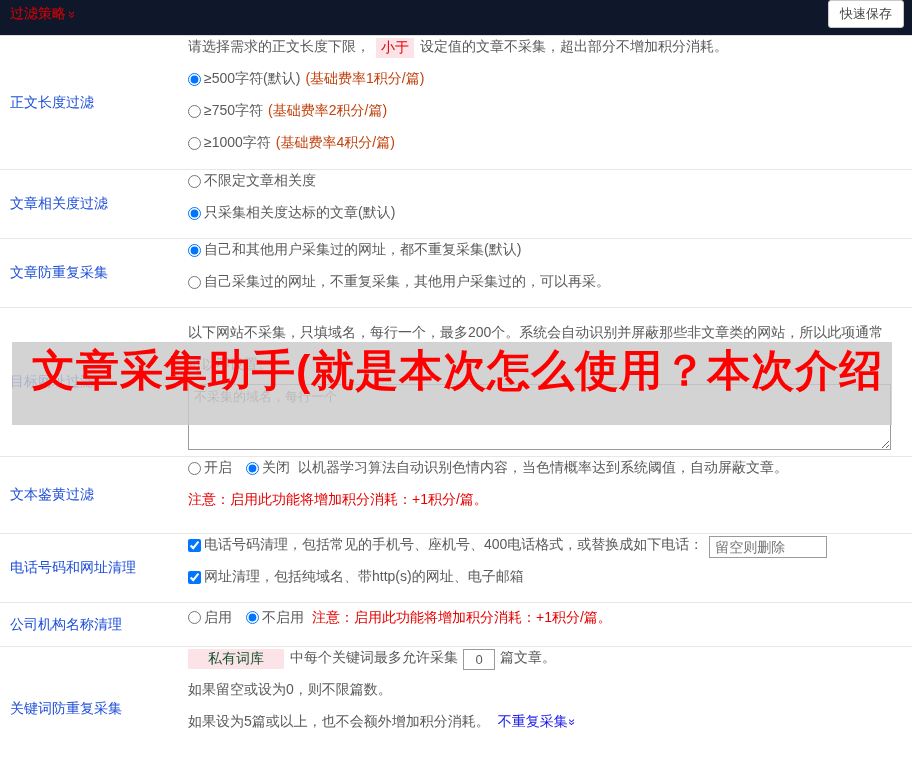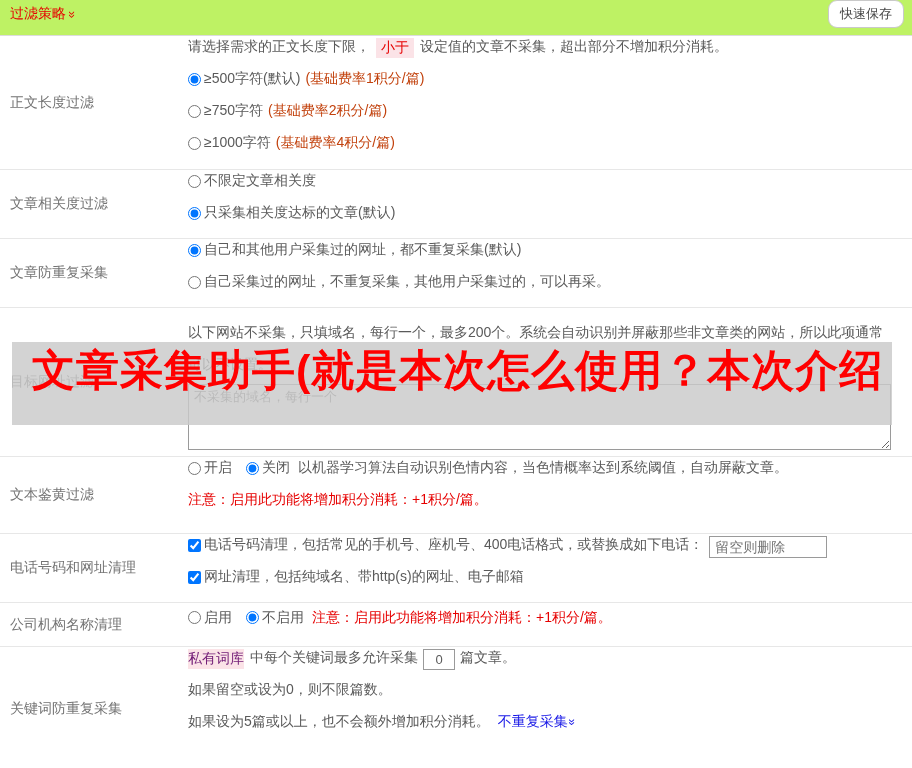--- a/index.html
+++ b/index.html
@@ -3,45 +3,45 @@
 <meta charset="utf-8">
 <style>
   html,body{margin:0;padding:0;}
   body{
     width:912px;height:768px;overflow:hidden;position:relative;
     font-family:"Liberation Sans","DejaVu Sans",sans-serif;
     font-size:14px;color:#5a5a5a;background:#fff;
   }
   
   .topbar{
-    height:36px;background:#bef264;border-bottom:1px solid #dcdcdc;
+    height:36px;background:#0f172a;border-bottom:1px solid #dcdcdc;
     display:flex;align-items:center;justify-content:space-between;
     padding:0 8px 7px 10px;box-sizing:border-box;
   }
   .topbar-title{color:#e60000;cursor:pointer;display:inline-flex;align-items:center;}
   .chev{display:inline-block;transform:rotate(90deg);font-size:13px;margin-left:3px;line-height:1;}
   .chev.blue{color:#1414e6;font-size:12px;margin-left:1px;}
   .save-btn{
-    background:#fff;border:1px solid #c9c9c9;border-radius:9px;
+    background:#fff;border:1px solid #c9c9c9;border-radius:3px;
     padding:4px 11px;font-size:13px;color:#474747;cursor:pointer;
     font-family:inherit;
   }
   
   .row{display:flex;border-bottom:1px solid #e7e7e7;box-sizing:border-box;}
   .row-label{
     width:180px;flex-shrink:0;box-sizing:border-box;
-    padding:6px 8px 6px 10px;display:flex;align-items:center;color:#737373;
+    padding:6px 8px 6px 10px;display:flex;align-items:center;color:#1d4ed8;
   }
   .row-content{flex:1;padding:2px 18px 2px 8px;min-width:0;}
   .line{height:32px;display:flex;align-items:flex-start;white-space:nowrap;}
   .para{line-height:32px;margin-top:6px;}
   .red{color:#e60000;}
   .note{color:#c2410c;margin-left:5px;}
   .hl{background:#fbe3e7;color:#e60000;padding:1px 5px;margin:0 6px;}
-  .tag{background:#fbe3e7;color:#701a75;padding:1px 0;margin-right:6px;}
+  .tag{background:#fbe3e7;color:#14532d;padding:1px 20px;margin-right:6px;}
   .link{color:#1414e6;cursor:pointer;}
   label.option{cursor:pointer;display:inline-flex;align-items:center;}
   input[type=radio],input[type=checkbox]{margin:0 3px 0 0;flex-shrink:0;}
   .gap{width:14px;display:inline-block;}
   .sgap{width:8px;display:inline-block;}
   textarea.domains{
     width:703px;height:66px;border:1px solid #9a9a9a;box-sizing:border-box;
     resize:both;font-family:inherit;font-size:13px;color:#b91c1c;
     margin-top:4px;padding:3px 5px;background:#fff;
   }

